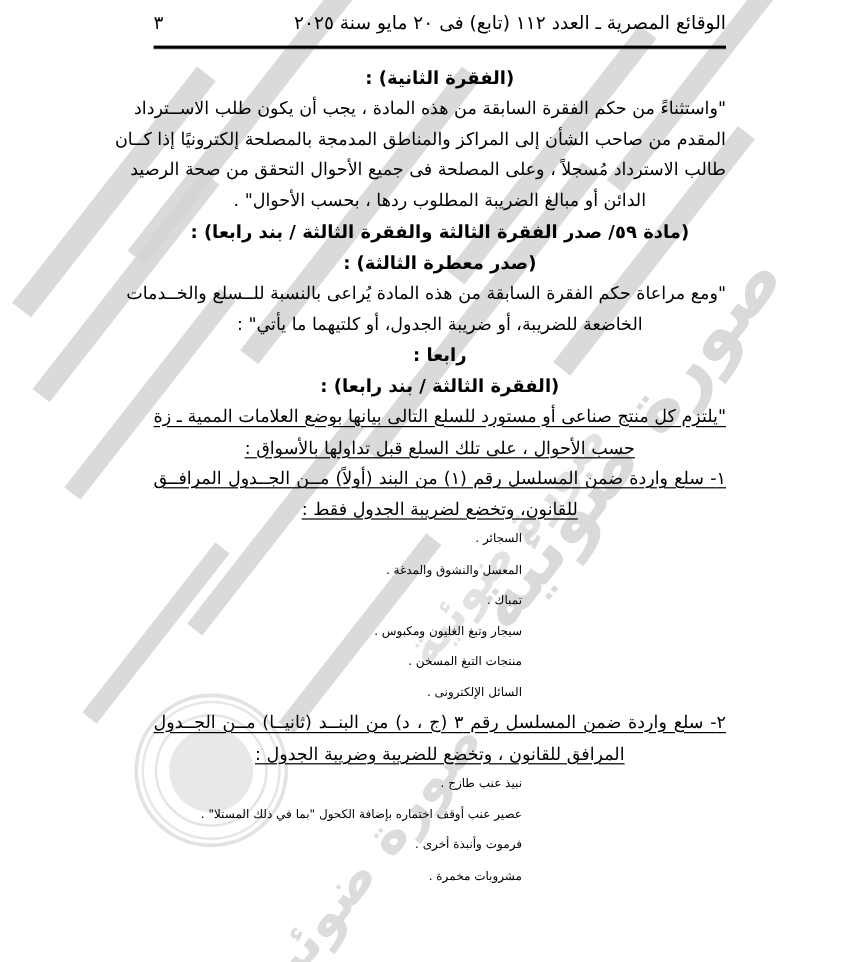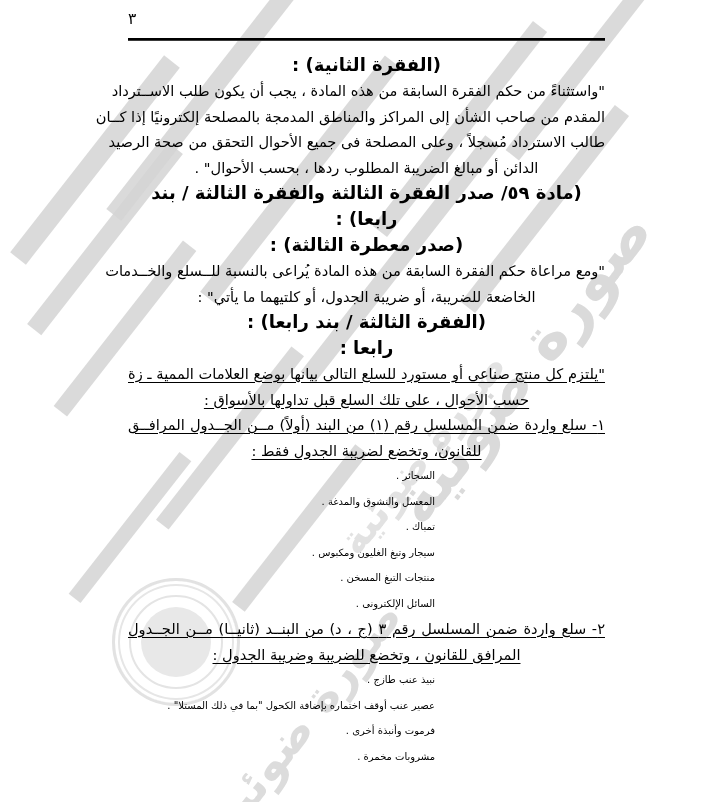--- a/index.html
+++ b/index.html
@@ -105,21 +105,21 @@
   }
 
   .line {
     font-size: 14.6px;
     line-height: 25.5px;
     white-space: nowrap;
   }
 
   .bold-head {
     font-weight: 700;
-    font-size: 18px;
+    font-size: 15px;
     line-height: 26px;
     letter-spacing: -0.2px;
   }
   .t-center { text-align: center; }
   .t-justify{ text-align: justify; text-align-last: justify; }
 
   .u { text-decoration: underline; text-underline-offset: 2.5px; }
 
   .indent-list {
     padding-right: 170px;
@@ -157,43 +157,44 @@
     <div class="wm-script" style="left:300px; top:430px; font-size:40px; transform:rotate(-52deg); opacity:.7;">صورة ضوئية</div>
 
     <div class="wm-seal" style="left:112px; top:578px; width:122px; height:122px;">
       <div class="wm-seal-core"></div>
     </div>
   </div>
 
   <div id="content">
 
     <div class="header-row">
+      <div class="header-title">الوقائع المصرية ـ العدد ١١٢ (تابع) فى ٢٠ مايو سنة ٢٠٢٥</div>
       <div class="header-page-no">٣</div>
     </div>
     <div class="header-rule"></div>
 
     <div class="body-block">
 
       <div class="bold-head t-center">(الفقرة الثانية) :</div>
 
       <div class="line t-justify">"واستثناءً من حكم الفقرة السابقة من هذه المادة ، يجب أن يكون طلب الاســترداد</div>
       <div class="line t-justify">المقدم من صاحب الشأن إلى المراكز والمناطق المدمجة بالمصلحة إلكترونيًا إذا كــان</div>
       <div class="line t-justify">طالب الاسترداد مُسجلاً ، وعلى المصلحة فى جميع الأحوال التحقق من صحة الرصيد</div>
       <div class="line t-center">الدائن أو مبالغ الضريبة المطلوب ردها ، بحسب الأحوال" .</div>
 
       <div class="bold-head t-center">(مادة ٥٩/ صدر الفقرة الثالثة والفقرة الثالثة / بند رابعا) :</div>
 
       <div class="bold-head t-center">(صدر معطرة الثالثة) :</div>
 
       <div class="line t-justify">"ومع مراعاة حكم الفقرة السابقة من هذه المادة يُراعى بالنسبة للــسلع والخــدمات</div>
       <div class="line t-center">الخاضعة للضريبة، أو ضريبة الجدول، أو كلتيهما ما يأتي" :</div>
 
+      <div class="bold-head t-center">رابعا :</div>
+
       <div class="bold-head t-center">(الفقرة الثالثة / بند رابعا) :</div>
-
-      <div class="bold-head t-center">رابعا :</div>
 
       <div class="line t-justify u">"يلتزم كل منتج صناعى أو مستورد للسلع التالى بيانها بوضع العلامات الممية ـ زة</div>
       <div class="line t-center u">حسب الأحوال ، على تلك السلع قبل تداولها بالأسواق :</div>
 
       <div class="line t-justify u">١- سلع واردة ضمن المسلسل رقم (١) من البند (أولاً) مــن الجــدول المرافــق</div>
       <div class="line t-center u">للقانون، وتخضع لضريبة الجدول فقط :</div>
 
       <div class="indent-list">
         <div class="list-line">السجائر .</div>
         <div class="list-line">المعسل والنشوق والمدغة .</div>

